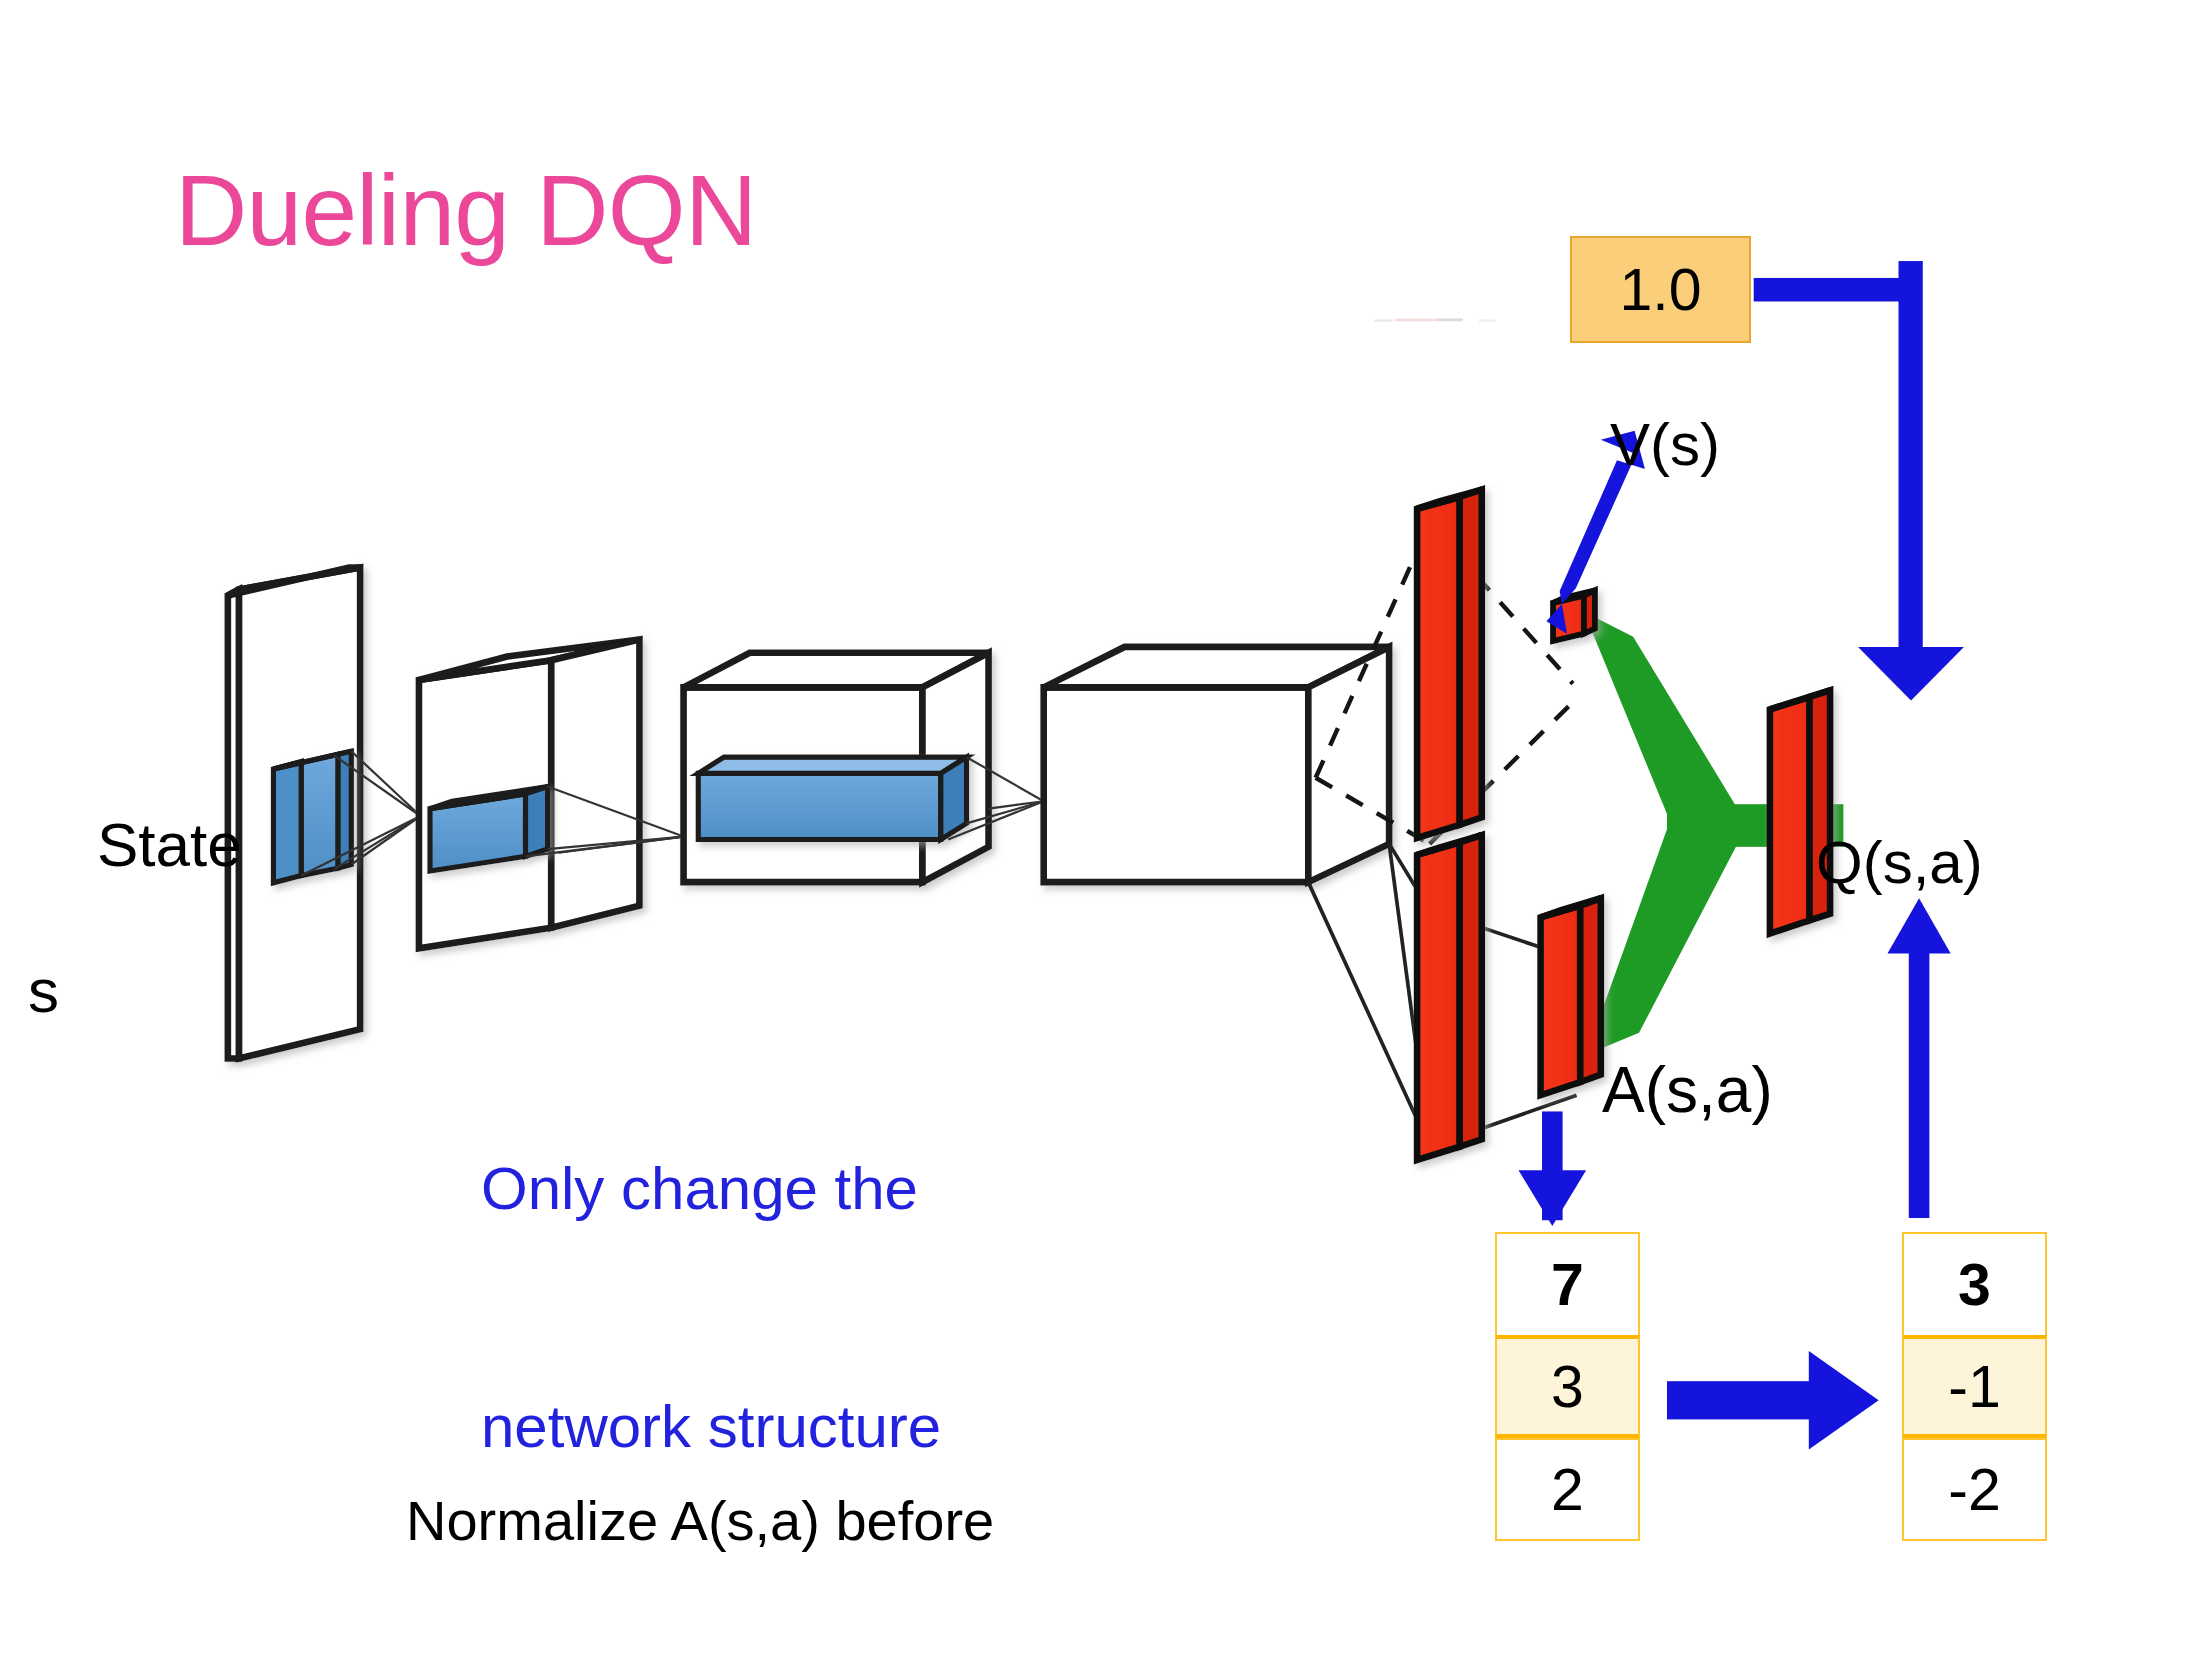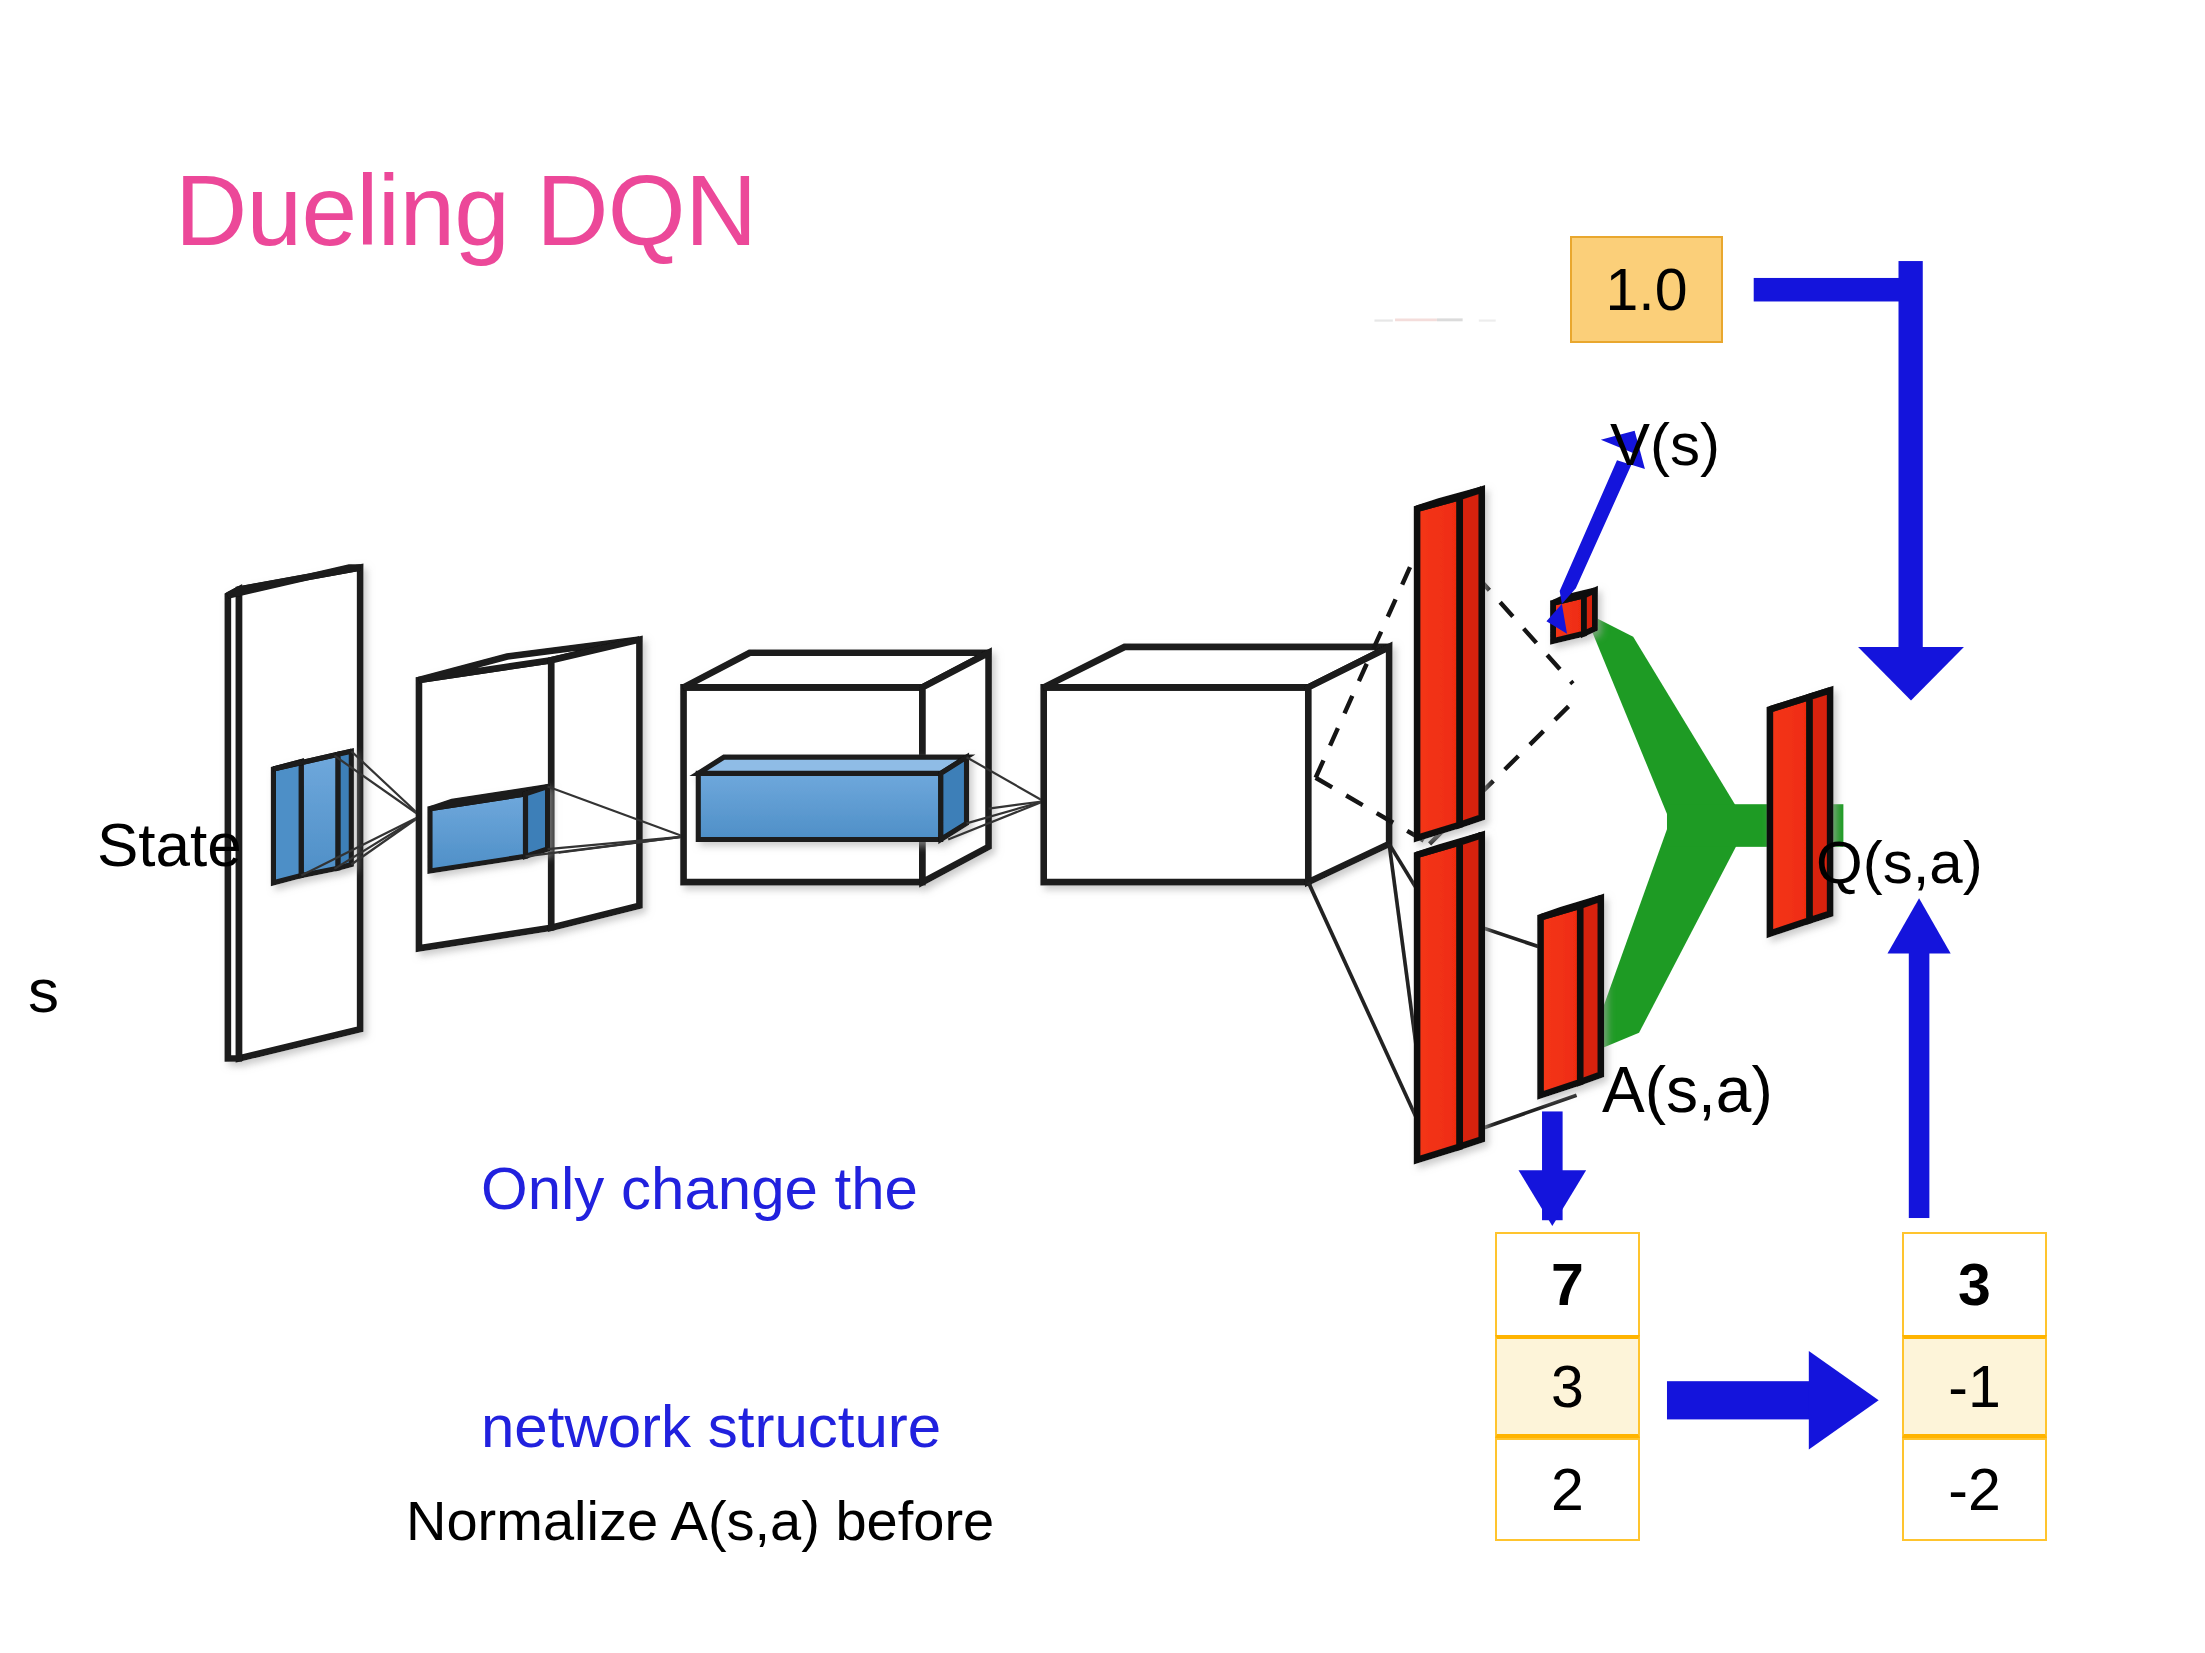--- a/index.html
+++ b/index.html
@@ -76,21 +76,21 @@
     left: 1816px;
     top: 668px;
     font-size: 60px;
     line-height: 1.30;
   }
   
   #val-box {
     position: absolute;
     left: 1570px;
     top: 236px;
-    width: 153px;
+    width: 181px;
     height: 107px;
     background: #FBCF79;
     border: 2.2px solid #E9A72E;
     box-sizing: border-box;
     display: flex;
     align-items: center;
     justify-content: center;
     font-size: 59px;
     color: #000000;
   }

